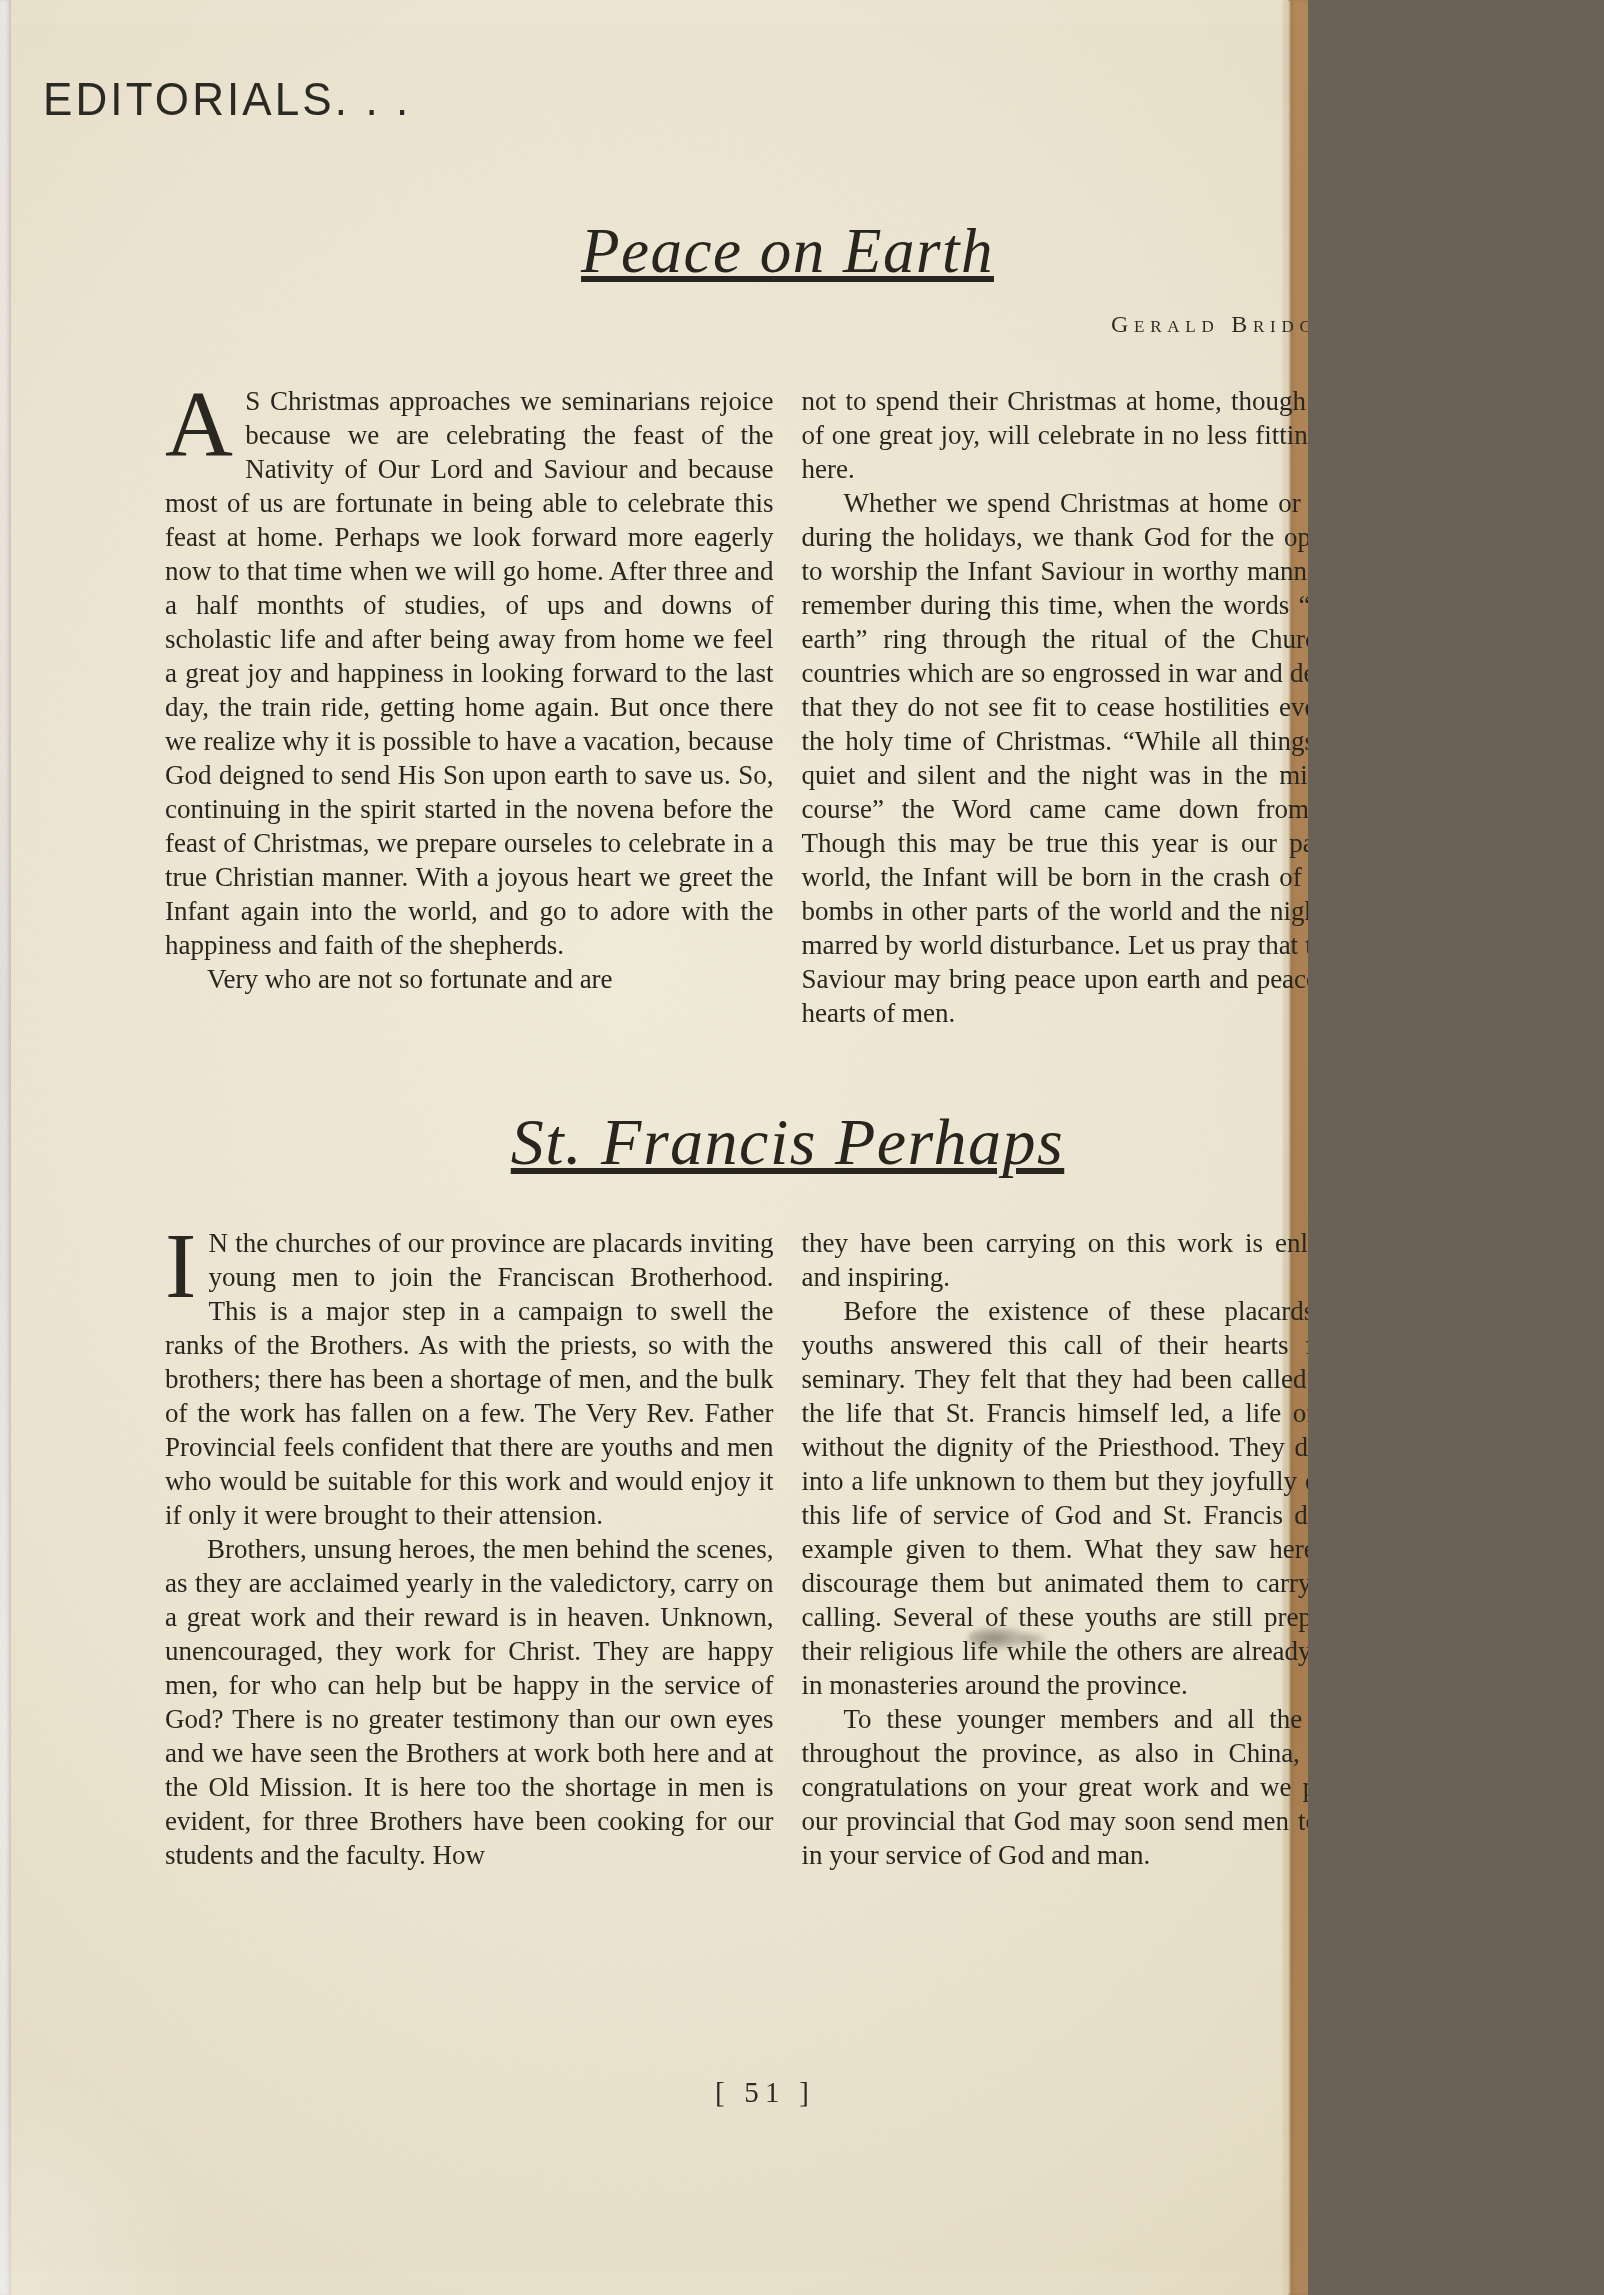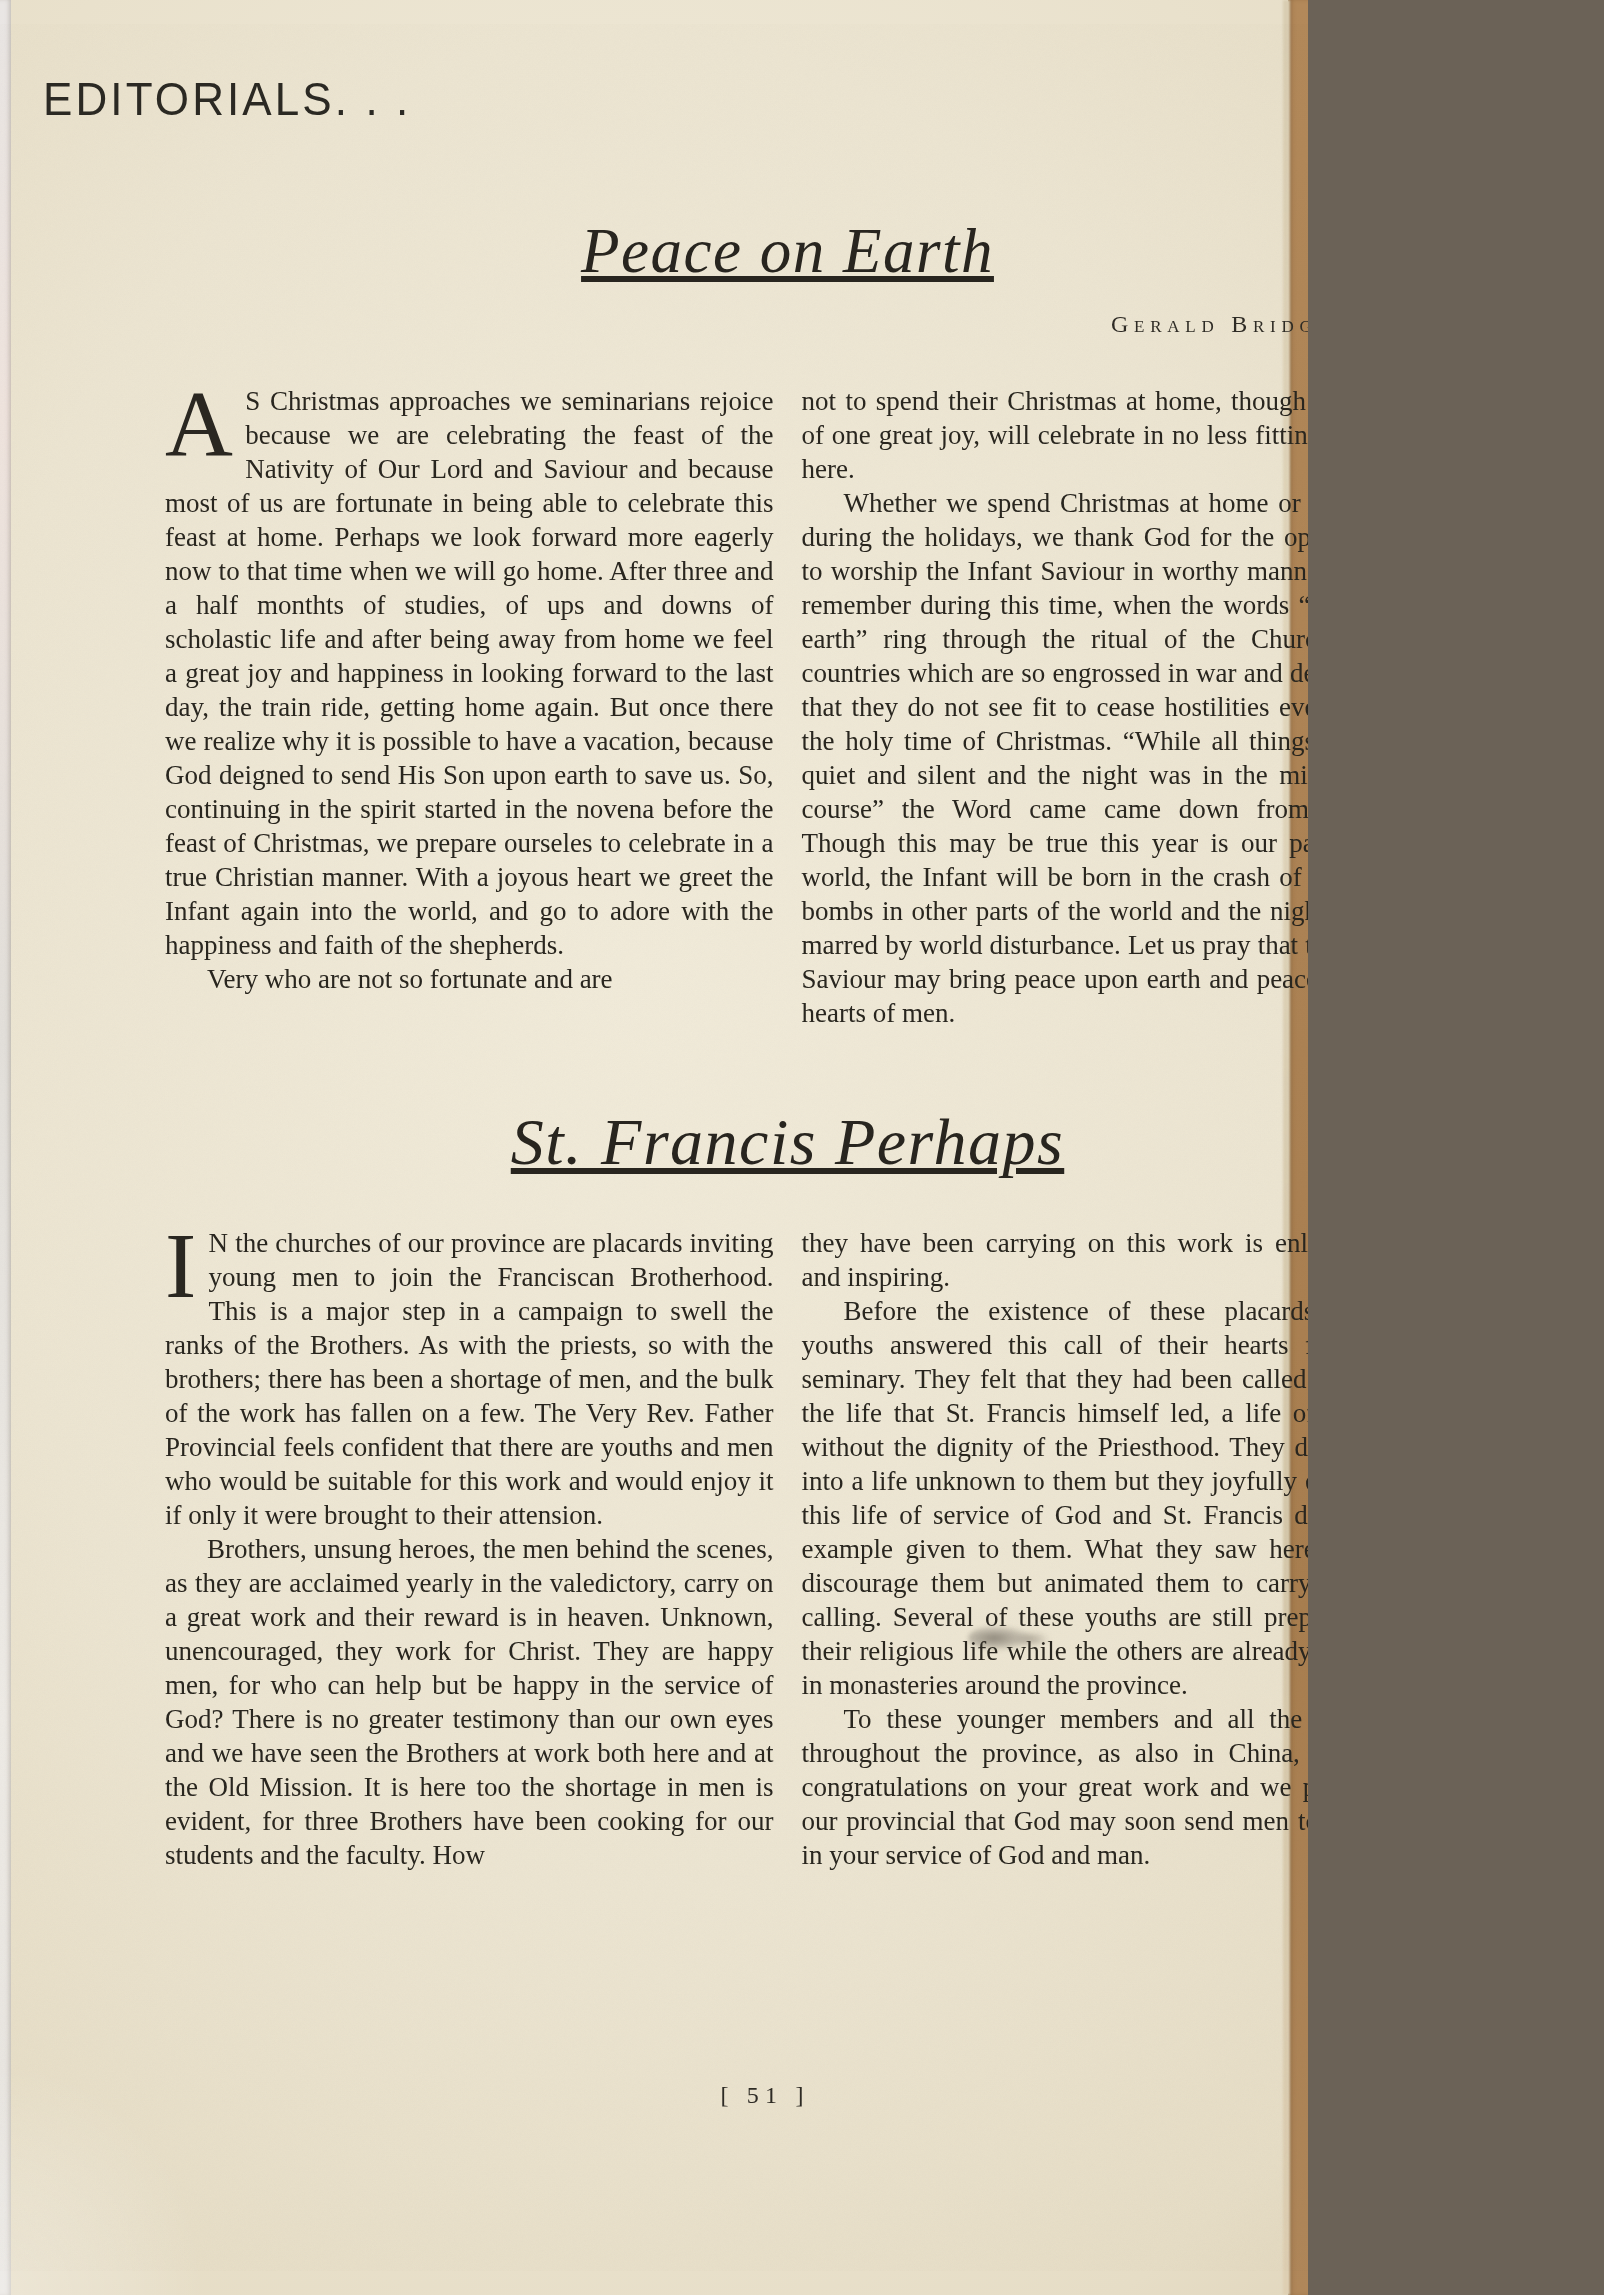--- a/index.html
+++ b/index.html
@@ -73,21 +73,21 @@
 
   .dropcap{
     float:left;
     font-size:94px;line-height:69px;
     padding:4.6px 12.3px 0 0;
     color:#2a2721;
   }
 
   .page-number{
     position:absolute;left:165px;width:1200px;bottom:186px;
-    text-align:center;font-size:24px;letter-spacing:6.2px;color:#2e2b25;
+    text-align:center;font-size:29px;letter-spacing:6.2px;color:#2e2b25;
   }
 
   .ink-smudge{
     position:absolute;left:968px;top:1625px;width:65px;height:26px;
     background:radial-gradient(ellipse at 40% 50%, rgba(70,64,56,.55) 0%, rgba(70,64,56,.25) 45%, transparent 72%);
     border-radius:50%;filter:blur(2.3px);pointer-events:none;
   }
   .ink-smudge:after{
     content:"";position:absolute;left:45px;top:6.2px;width:37px;height:15.4px;border-radius:50%;
     background:radial-gradient(ellipse, rgba(90,82,70,.40) 0%, transparent 70%);

